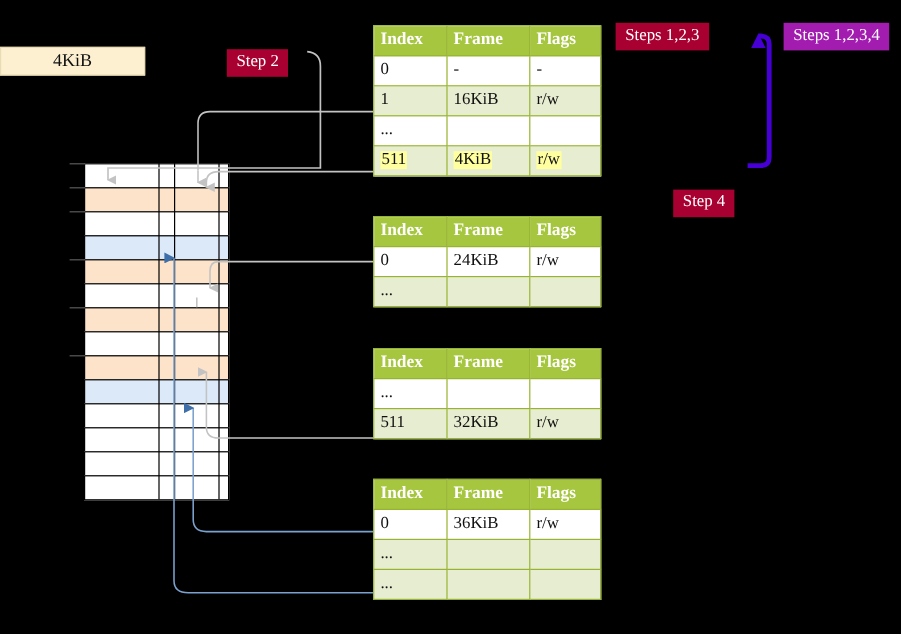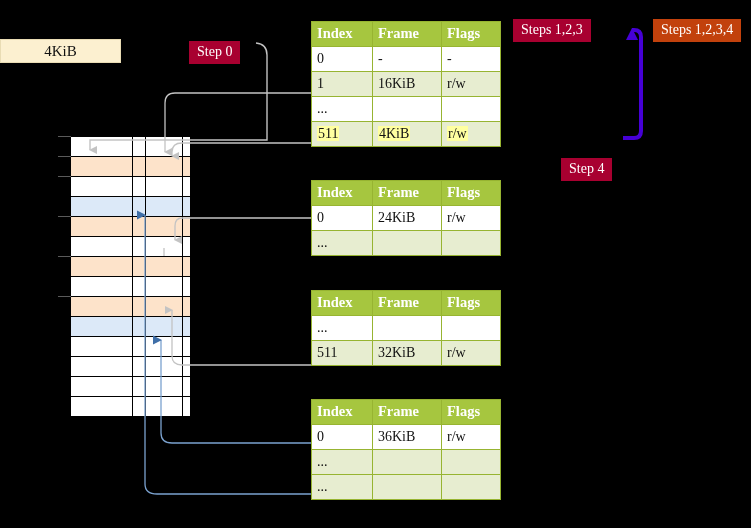--- a/index.html
+++ b/index.html
@@ -5,21 +5,21 @@
   html,body{margin:0;padding:0;background:#000;}
   body{width:751px;height:528px;position:relative;overflow:hidden;
        font-family:"Liberation Serif", serif;}
   .stage{position:absolute;left:0;top:0;width:751px;height:528px;}
 
   
   .badge{position:absolute;color:#ffffff;font-size:14px;line-height:1;
          padding:4px 8px 5px 8px;white-space:nowrap;
          font-family:"Liberation Serif", serif;}
   .badge-crimson{background:#a80030;}
-  .badge-violet{background:#c2410c;}
+  .badge-violet{background:#a21caf;}
 
   
   .kib-box{position:absolute;background:#fcf0d0;border:1px solid #e9dcb4;
            color:#101010;font-size:15px;text-align:center;
            display:flex;align-items:center;justify-content:center;
            font-family:"Liberation Serif", serif;}
 
   
   .ptable{position:absolute;border-collapse:collapse;
           background:#ffffff;font-size:14px;
@@ -56,21 +56,21 @@
 </head>
 <body>
 
 <div class="stage">
 
   <div class="kib-box" style="left:0px;top:39px;width:119px;height:22px;">
     <span>4KiB</span>
   </div>
 
   <div class="badge badge-crimson" style="left:189px;top:41px;">
-    <span>Step 0</span>
+    <span>Step 2</span>
   </div>
 
   <div class="badge badge-crimson" style="left:513px;top:19px;">
     <span>Steps 1,2,3</span>
   </div>
 
   <div class="badge badge-violet" style="left:653px;top:19px;">
     <span>Steps 1,2,3,4</span>
   </div>
 

